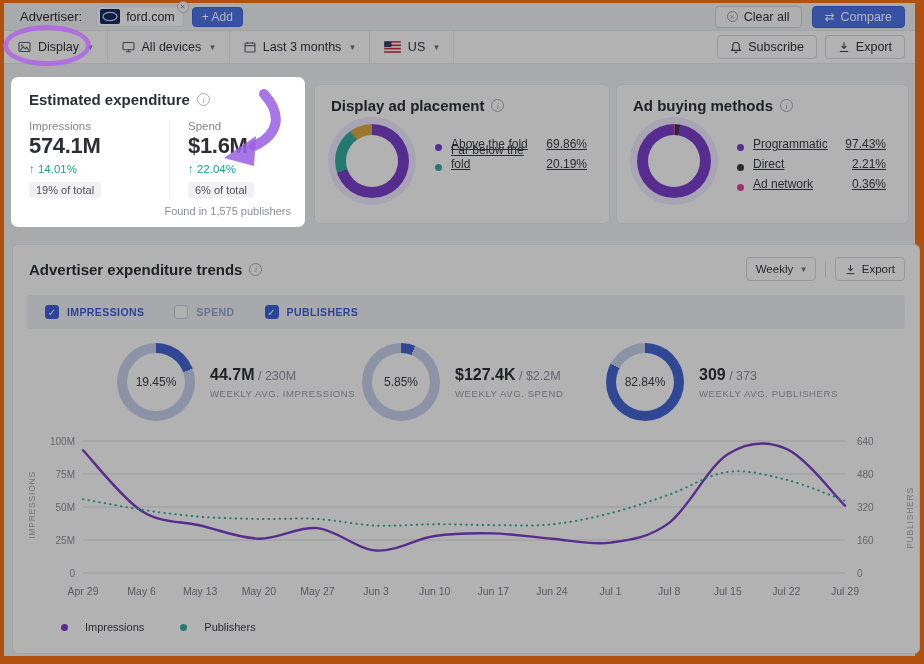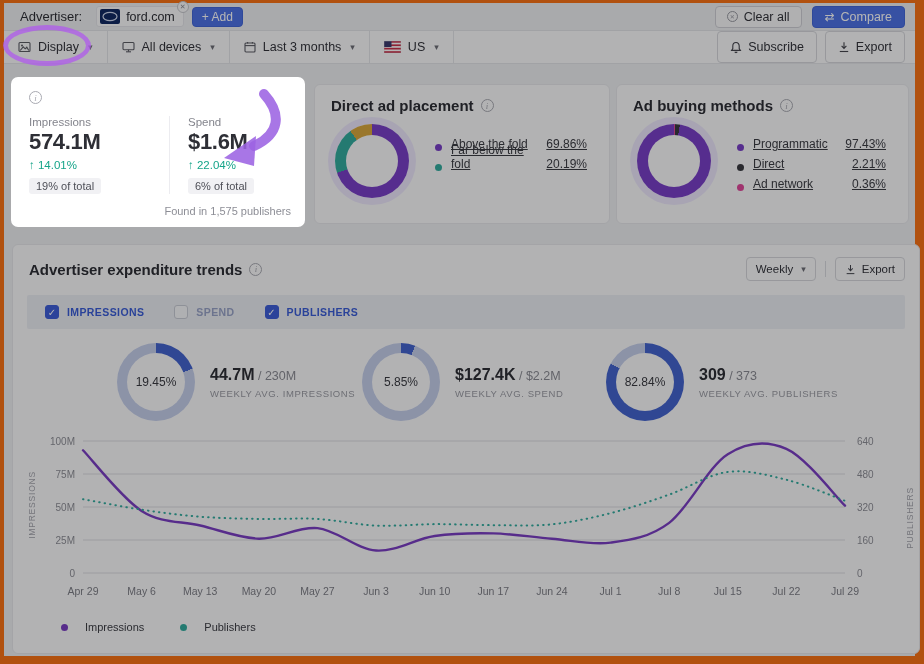--- a/index.html
+++ b/index.html
@@ -35,21 +35,21 @@
   .icon-compare::before { content:"⇄"; font-size:12px; }
 
   
   .filterbar { height:34px; background:#fbfbfd; border-top:1px solid #e3e4e9;
                border-bottom:1px solid #e3e4e9; display:flex; align-items:stretch; flex:none; }
   .fbtn { display:flex; align-items:center; gap:7px; padding:0 14px; font-size:12.5px;
           color:#33343b; cursor:pointer; }
   .caret::after { content:"▾"; font-size:9px; color:#6e6f77; margin-left:2px; }
   .fdiv { width:1px; background:#e3e4e9; }
   .filterbar-right { margin-left:auto; display:flex; align-items:center; gap:8px; padding-right:10px; }
-  .btn-outline { background:#fbfbfd; border:1px solid #d6d7dc; color:#33343b; padding:4px 12px; height:32px; }
+  .btn-outline { background:#fbfbfd; border:1px solid #d6d7dc; color:#33343b; padding:4px 12px; height:24px; }
   svg.ic { flex:none; }
 
   
   .content { position:relative; flex:1; }
   .card { position:absolute; background:#fbfbfd; border:1px solid #e7e8ec; border-radius:6px; }
   .card-title { display:flex; align-items:center; gap:7px; padding:12px 16px 0;
                 font-size:15px; font-weight:bold; color:#2e2f36; }
   .info { width:13px; height:13px; border:1px solid #a9aab2; border-radius:50%; flex:none;
           display:inline-flex; align-items:center; justify-content:center;
           font-size:9px; color:#a9aab2; font-weight:normal; }
@@ -209,20 +209,21 @@
             </svg>
           <span>Export</span>
         </span>
       </span>
     </div>
 
     <div class="content">
 
       <div class="card" id="card-expenditure">
         <div class="card-title">
+          <span>Estimated expenditure</span>
           <span class="info"></span>
         </div>
         <div class="exp-cols">
           <div class="exp-col1">
             <div class="exp-label">Impressions</div>
             <div class="exp-value">574.1M</div>
             <div class="exp-change up-arrow">14.01%</div>
             <span class="exp-badge">19% of total</span>
           </div>
           <div class="exp-col2">
@@ -230,21 +231,21 @@
             <div class="exp-value">$1.6M</div>
             <div class="exp-change up-arrow">22.04%</div>
             <span class="exp-badge">6% of total</span>
           </div>
         </div>
         <div class="exp-foot">Found in 1,575 publishers</div>
       </div>
 
       <div class="card" id="card-placement">
         <div class="card-title">
-          <span>Direct ad placement</span>
+          <span>Display ad placement</span>
           <span class="info"></span>
         </div>
         <div class="donut-body">
           <div class="donut" style="background: conic-gradient(rgb(122, 64, 201) 0deg, rgb(122, 64, 201) 251.496deg, rgb(52, 173, 160) 251.496deg, rgb(52, 173, 160) 324.18deg, rgb(217, 168, 63) 324.18deg, rgb(217, 168, 63) 360deg);"></div>
           <div class="dlegend">
             <div class="dlegend-row">
               <span class="dot" style="background: rgb(122, 64, 201);"></span>
               <span>Above the fold</span>
               <span class="val">69.86%</span>
             </div>

